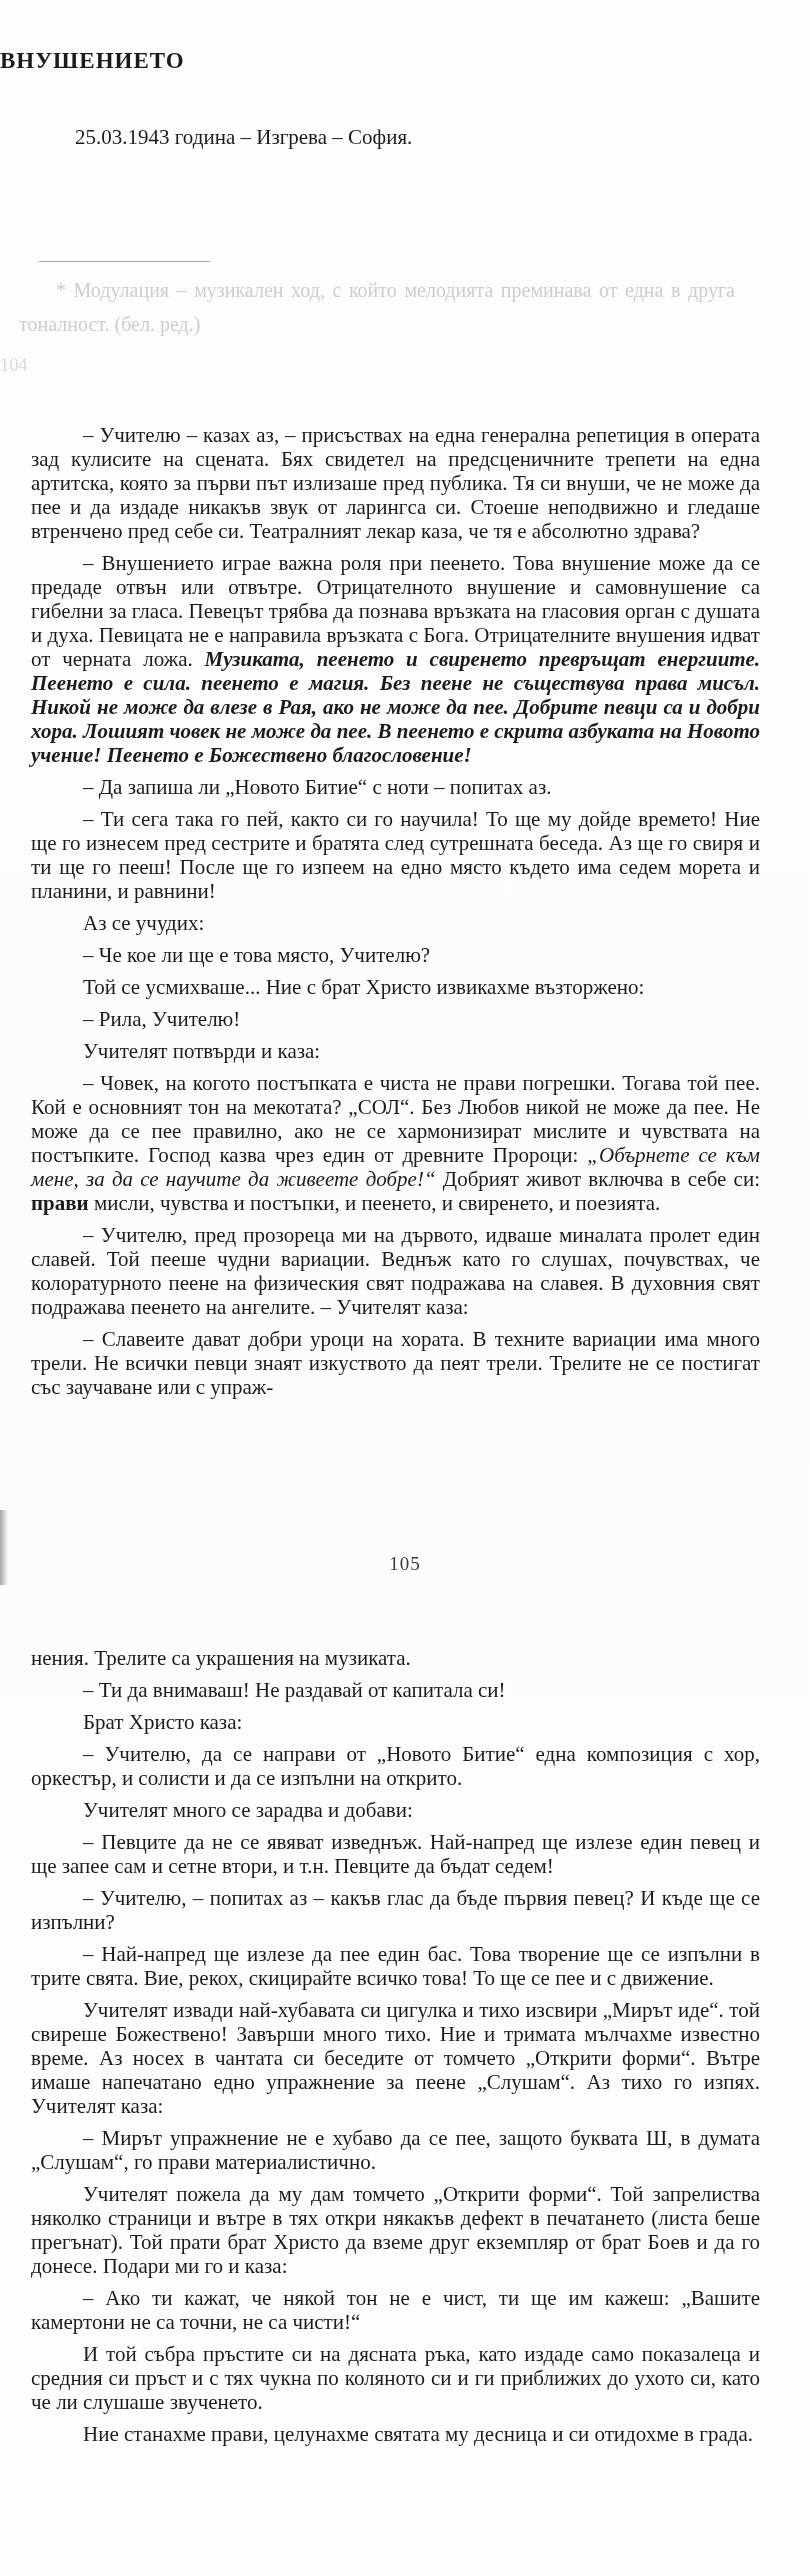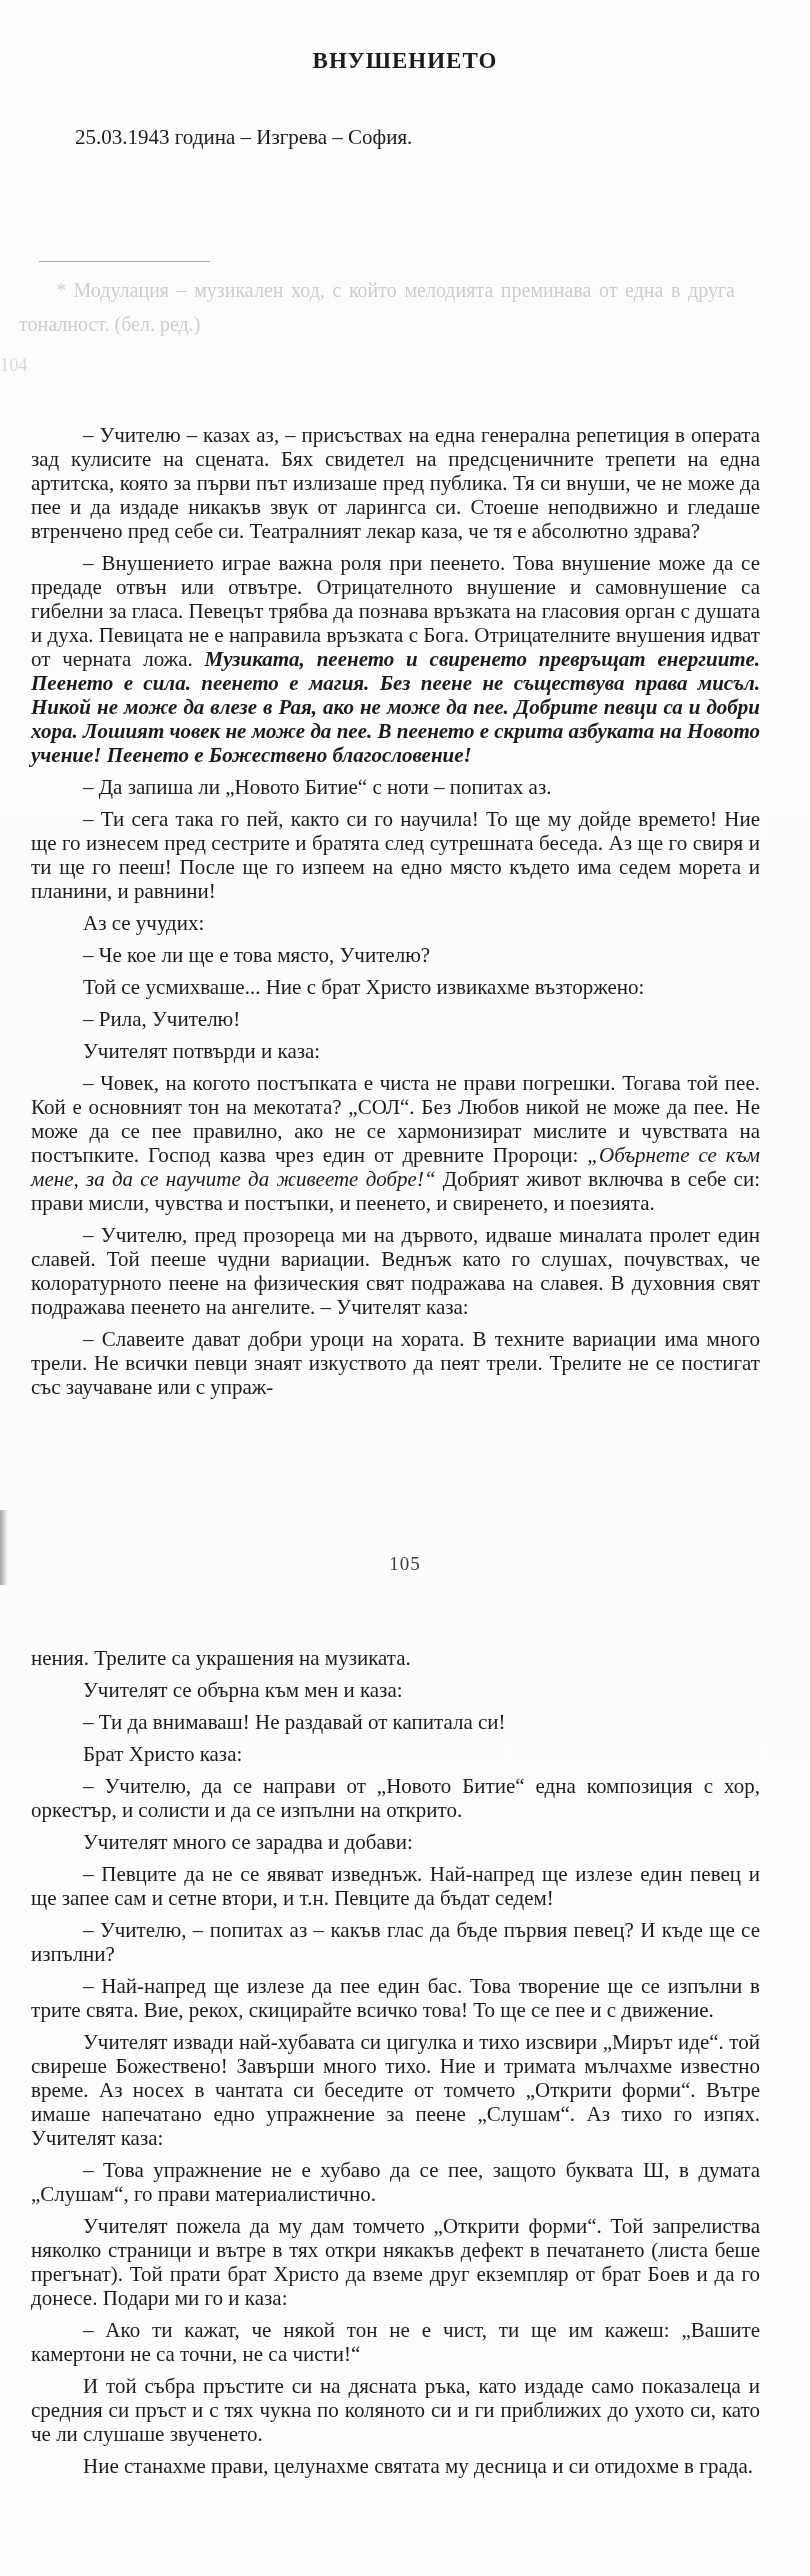--- a/index.html
+++ b/index.html
@@ -14,21 +14,21 @@
     height: 2576px;
     background: linear-gradient(180deg, #fdfdfc 0%, #fcfcfb 50%, #fdfdfc 100%);
     overflow: hidden;
     color: #1b1b1b;
   }
   .doc-title {
     position: absolute;
     top: 48px;
     left: 0;
     width: 810px;
-    text-align: center;
+    text-align: left;
     font-size: 23px;
     font-weight: bold;
     letter-spacing: 1px;
   }
   .dateline {
     position: absolute;
     top: 125px;
     left: 75px;
     font-size: 21px;
   }
@@ -77,21 +77,21 @@
     font-size: 21px;
     line-height: 24px;
     text-align: justify;
   }
   .text-col p { margin: 8px; }
   .text-col p.indent { text-indent: 52px; }
   #main-block-1 { top: 415px; }
   #main-block-2 { top: 1638px; }
   .bi { font-weight: bold; font-style: italic; }
   .i  { font-style: italic; }
-  .b  { font-weight: normal; }
+  .b  { font-weight: bold; }
   .pagenum {
     position: absolute;
     top: 1553px;
     left: 0;
     width: 810px;
     text-align: center;
     font-size: 19px;
     color: #3a3a3a;
     letter-spacing: 1px;
   }
@@ -135,30 +135,29 @@
       <p class="indent"><span>– Учителю, пред прозореца ми на дървото, идваше миналата пролет един славей. Той пееше чудни вариации. Веднъж като го слушах, почувствах, че колоратурното пеене на физическия свят подражава на славея. В духовния свят подражава пеенето на ангелите. – Учителят каза:</span></p>
       <p class="indent"><span>– Славеите дават добри уроци на хората. В техните вариации има много трели. Не всички певци знаят изкуството да пеят трели. Трелите не се постигат със заучаване или с упраж-</span></p>
     </div>
 
   <div class="pagenum">105</div>
 
   <div class="edge-shadow"></div>
 
   <div class="text-col" id="main-block-2">
       <p><span>нения. Трелите са украшения на музиката.</span></p>
-      <p class="indent"><span>Учителят се обърна към мен и каза:</span></p>
       <p class="indent"><span>– Ти да внимаваш! Не раздавай от капитала си!</span></p>
       <p class="indent"><span>Брат Христо каза:</span></p>
       <p class="indent"><span>– Учителю, да се направи от „Новото Битие“ една композиция с хор, оркестър, и солисти и да се изпълни на открито.</span></p>
       <p class="indent"><span>Учителят много се зарадва и добави:</span></p>
       <p class="indent"><span>– Певците да не се явяват изведнъж. Най-напред ще излезе един певец и ще запее сам и сетне втори, и т.н. Певците да бъдат седем!</span></p>
       <p class="indent"><span>– Учителю, – попитах аз – какъв глас да бъде първия певец? И къде ще се изпълни?</span></p>
       <p class="indent"><span>– Най-напред ще излезе да пее един бас. Това творение ще се изпълни в трите свята. Вие, рекох, скицирайте всичко това! То ще се пее и с движение.</span></p>
       <p class="indent"><span>Учителят извади най-хубавата си цигулка и тихо изсвири „Мирът иде“. той свиреше Божествено! Завърши много тихо. Ние и тримата мълчахме известно време. Аз носех в чантата си беседите от томчето „Открити форми“. Вътре имаше напечатано едно упражнение за пеене „Слушам“. Аз тихо го изпях. Учителят каза:</span></p>
-      <p class="indent"><span>– Това упражнение не е хубаво да се пее, защото буквата Ш, в думата „Слушам“, го прави материалистично.</span></p>
+      <p class="indent"><span>– Мирът упражнение не е хубаво да се пее, защото буквата Ш, в думата „Слушам“, го прави материалистично.</span></p>
       <p class="indent"><span>Учителят пожела да му дам томчето „Открити форми“. Той запрелиства няколко страници и вътре в тях откри някакъв дефект в печатането (листа беше прегънат). Той прати брат Христо да вземе друг екземпляр от брат Боев и да го донесе. Подари ми го и каза:</span></p>
       <p class="indent"><span>– Ако ти кажат, че някой тон не е чист, ти ще им кажеш: „Вашите камертони не са точни, не са чисти!“</span></p>
       <p class="indent"><span>И той събра пръстите си на дясната ръка, като издаде само показалеца и средния си пръст и с тях чукна по коляното си и ги приближих до ухото си, като че ли слушаше звученето.</span></p>
       <p class="indent"><span>Ние станахме прави, целунахме святата му десница и си отидохме в града.</span></p>
     </div>
 
 </div>
 
 
 </body></html>

